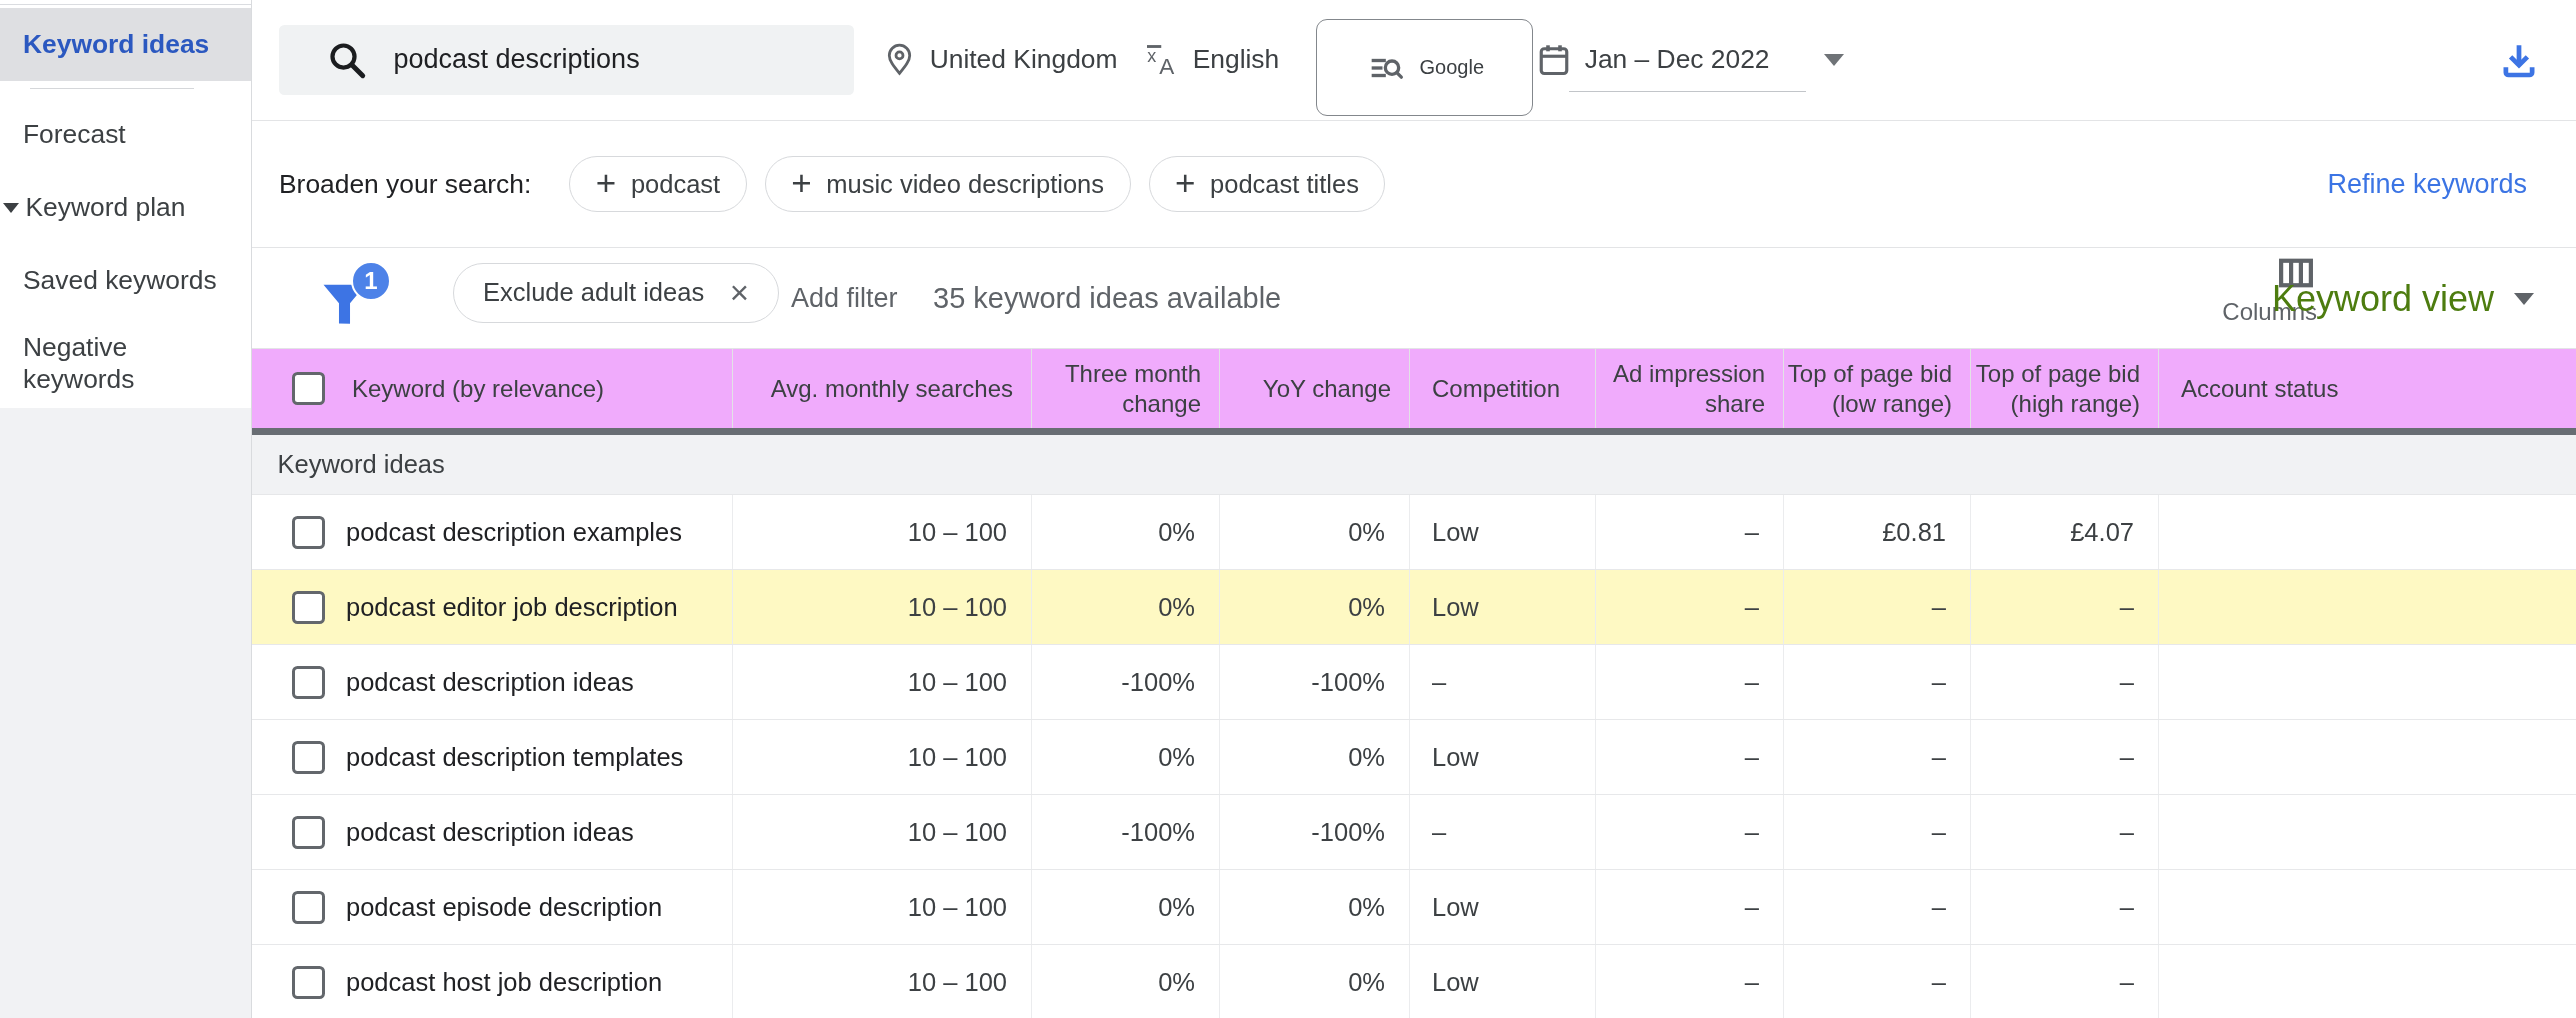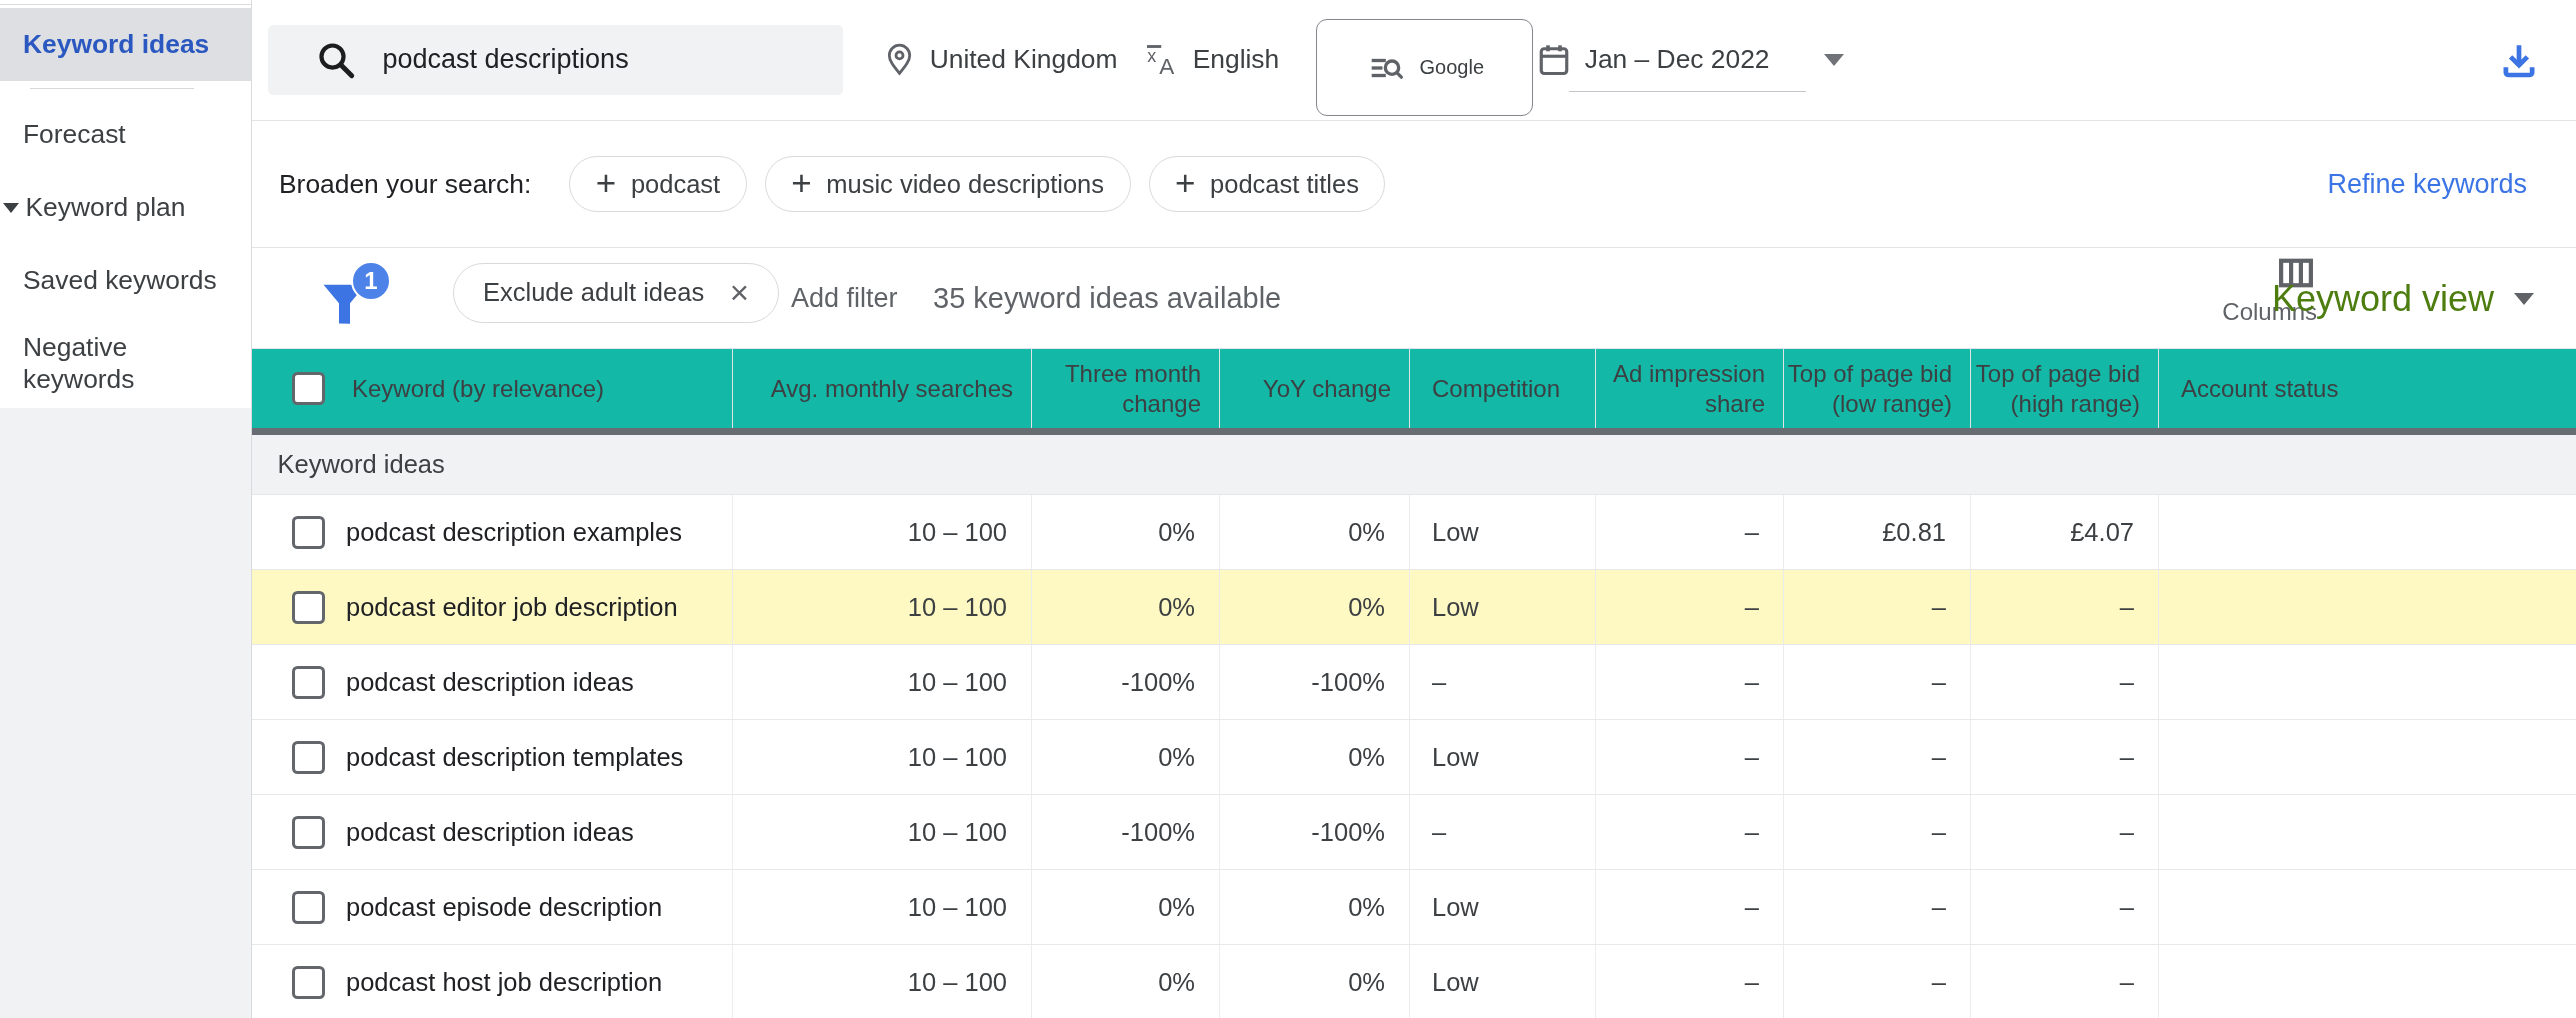--- a/index.html
+++ b/index.html
@@ -28,21 +28,21 @@
     position:absolute; left:2.7px; top:50%; margin-top:-4.6px;
     width:0; height:0; border-left:8.2px solid transparent; border-right:8.2px solid transparent;
     border-top:10px solid #3c4043;
   }
   .side-item.two-line { height:91px; line-height:1.22; padding-right:64px; }
   
   .main { position:absolute; left:252px; top:0; width:2324px; height:1018px; }
   
   .topbar { position:relative; height:121px; border-bottom:1.8px solid #e3e4e6; background:#fff; }
   .search-box {
-    position:absolute; left:16px; top:24.6px; width:575px; height:70px;
+    position:absolute; left:27px; top:24.6px; width:575px; height:70px;
     background:#f0f2f3; border-radius:5.5px; display:flex; align-items:center;
     padding-left:47px; gap:25.5px;
   }
   .search-box svg { width:42px; height:42px; color:#1b1d1f; }
   .search-text { font-size:27px; font-weight:500; color:#202124; }
   .tb-group { position:absolute; top:0; height:119px; display:flex; align-items:center; gap:12.7px; font-size:26.4px; color:#3c4043; }
   .tb-group svg { color:#5f6368; }
   .loc-group { left:630px; }
   .lang-group { left:892px; }
   .net-box {
@@ -88,21 +88,21 @@
   .filter-chip .x { margin-left:25.5px; font-size:33px; color:#5f6368; line-height:1; }
   .add-filter { position:absolute; left:539px; top:0; height:101px; display:flex; align-items:center; font-size:27px; color:#5f6368; cursor:pointer; }
   .ideas-count { position:absolute; left:681px; top:0; height:101px; display:flex; align-items:center; font-size:29px; color:#5f6368; }
   .columns-block { position:absolute; left:1947px; top:4px; width:118px; display:flex; flex-direction:column; align-items:flex-end; cursor:pointer; color:#5f6368; }
   .columns-block svg { width:42px; height:42px; }
   .columns-label { font-size:24px; margin-top:3.6px; }
   .view-select { position:absolute; right:42px; top:0; height:101px; display:flex; align-items:center; gap:20px; font-size:36px; color:#4d7c0f; cursor:pointer; }
   .view-select .dd-tri { border-top-color:#5f6368; }
   
   .header-row, .drow { display:grid; grid-template-columns:481px 299px 188px 190px 186px 188px 187px 188px 419px; }
-  .header-row { height:79px; background:#14b8a6; }
+  .header-row { height:79px; background:#f0abfc; }
   .hcell {
     display:flex; align-items:center; font-size:24px; font-weight:500; color:#3c4043;
     line-height:1.22; overflow:hidden;
   }
   .hcell:not(:last-child) { border-right:1.8px solid #e2e3e5; }
   .hcell.left { padding-left:22px; }
   .hcell.right { justify-content:flex-end; text-align:right; padding-right:18px; }
   .hcell.kw { padding-left:40px; gap:27px; }
   .dark-bar { height:7.3px; background:#686d73; }
   .section-row { height:60px; background:#f1f2f4; border-bottom:1.8px solid #e6e7e9; display:flex; align-items:center; padding-left:25.5px; font-size:25.5px; color:#3c4043; }

